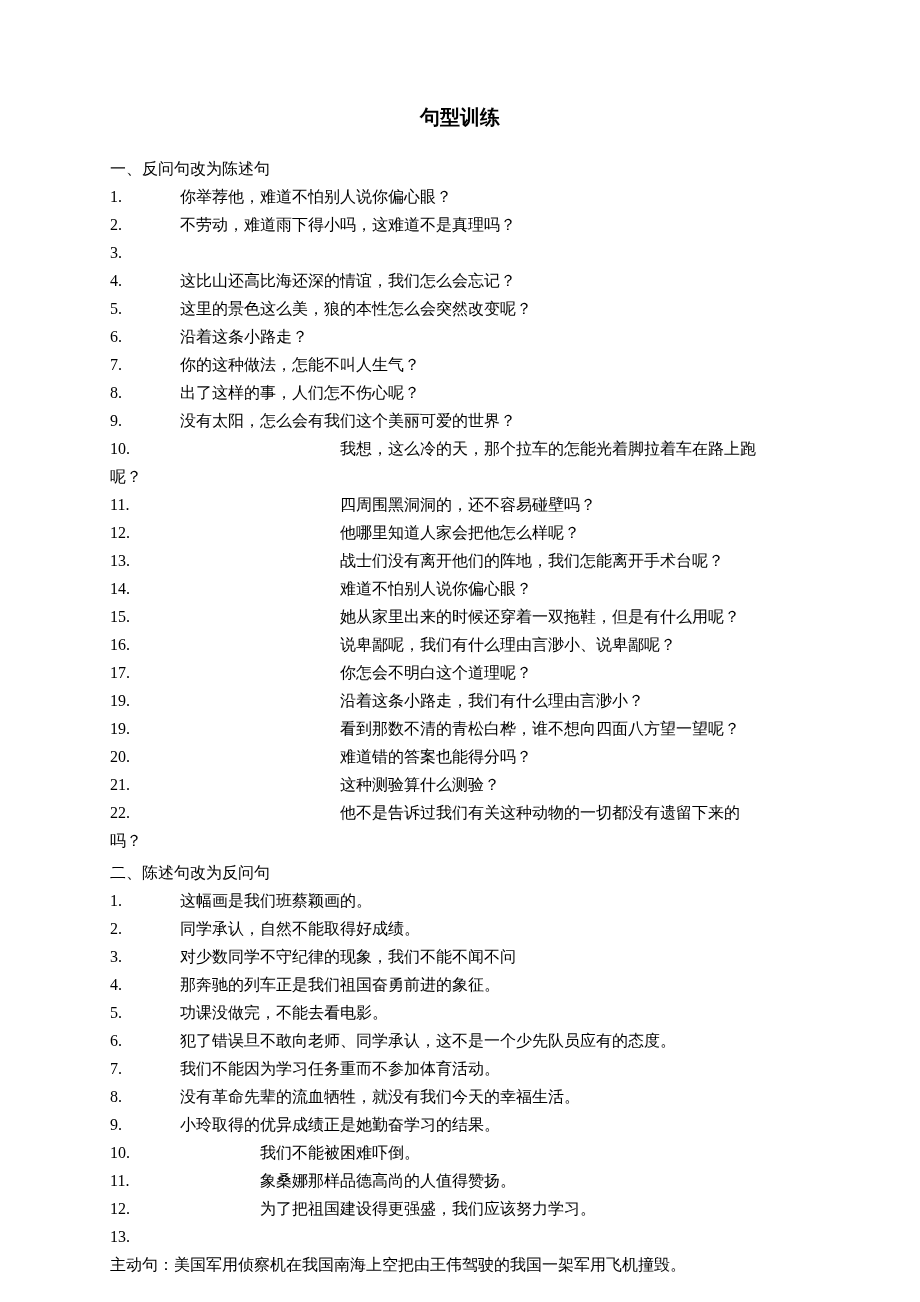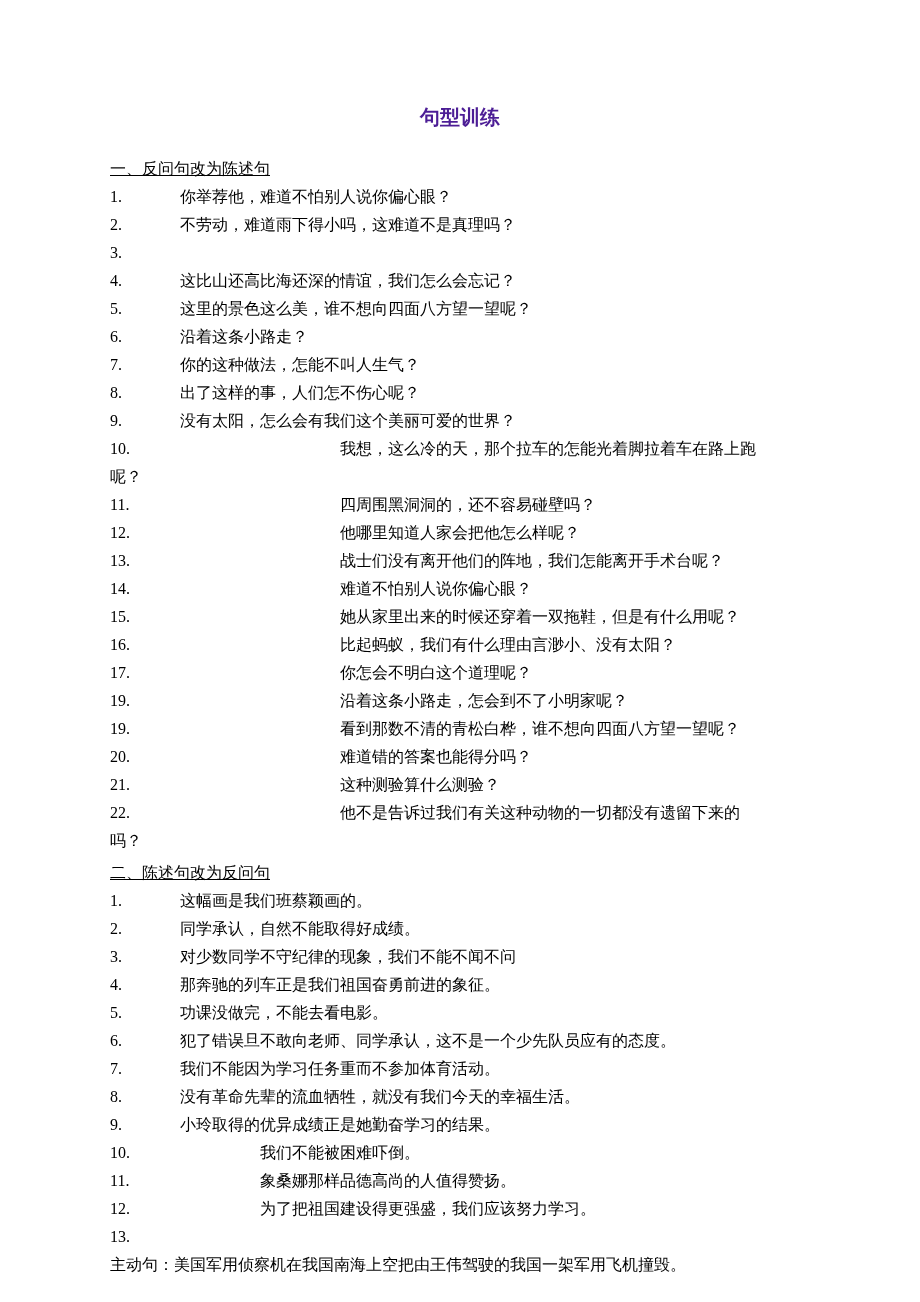--- a/index.html
+++ b/index.html
@@ -12,28 +12,27 @@
       color: #000000;
     }
     .page {
       width: 920px;
       margin: 0 auto;
       padding: 100px 110px 60px 110px;
       box-sizing: border-box;
     }
     .title {
       text-align: center;
-      color: #4c1d95;
+      color: #000000;
       font-weight: bold;
       font-size: 20px;
       margin-bottom: 20px;
     }
     .section-header {
       margin-top: 4px;
-      text-decoration: underline;
     }
     .row {
       display: flex;
       flex-direction: row;
       align-items: baseline;
     }
     .num-col-a {
       width: 70px;
       flex-shrink: 0;
     }
@@ -72,21 +71,21 @@
       </div>
       <div class="row">
         <div class="num-col-a">3.</div>
       </div>
       <div class="row">
         <div class="num-col-a">4.</div>
         <div class="text-col">这比山还高比海还深的情谊，我们怎么会忘记？</div>
       </div>
       <div class="row">
         <div class="num-col-a">5.</div>
-        <div class="text-col">这里的景色这么美，谁不想向四面八方望一望呢？</div>
+        <div class="text-col">这里的景色这么美，狼的本性怎么会突然改变呢？</div>
       </div>
       <div class="row">
         <div class="num-col-a">6.</div>
         <div class="text-col">沿着这条小路走？</div>
       </div>
       <div class="row">
         <div class="num-col-a">7.</div>
         <div class="text-col">你的这种做法，怎能不叫人生气？</div>
       </div>
       <div class="row">
@@ -121,29 +120,29 @@
       <div class="row">
         <div class="num-col-b">14.</div>
         <div class="text-col">难道不怕别人说你偏心眼？</div>
       </div>
       <div class="row">
         <div class="num-col-b">15.</div>
         <div class="text-col">她从家里出来的时候还穿着一双拖鞋，但是有什么用呢？</div>
       </div>
       <div class="row">
         <div class="num-col-b">16.</div>
-        <div class="text-col">比起蚂蚁，我们有什么理由言渺小、没有太阳？</div>
+        <div class="text-col">说卑鄙呢，我们有什么理由言渺小、说卑鄙呢？</div>
       </div>
       <div class="row">
         <div class="num-col-b">17.</div>
         <div class="text-col">你怎会不明白这个道理呢？</div>
       </div>
       <div class="row">
         <div class="num-col-b">19.</div>
-        <div class="text-col">沿着这条小路走，怎会到不了小明家呢？</div>
+        <div class="text-col">沿着这条小路走，我们有什么理由言渺小？</div>
       </div>
       <div class="row">
         <div class="num-col-b">19.</div>
         <div class="text-col">看到那数不清的青松白桦，谁不想向四面八方望一望呢？</div>
       </div>
       <div class="row">
         <div class="num-col-b">20.</div>
         <div class="text-col">难道错的答案也能得分吗？</div>
       </div>
       <div class="row">

